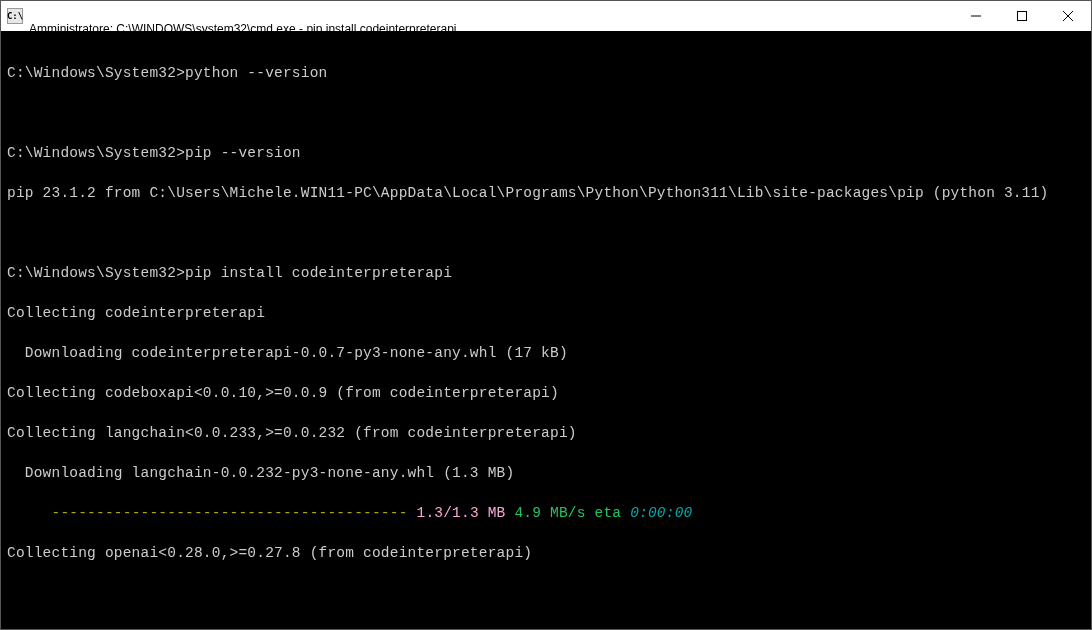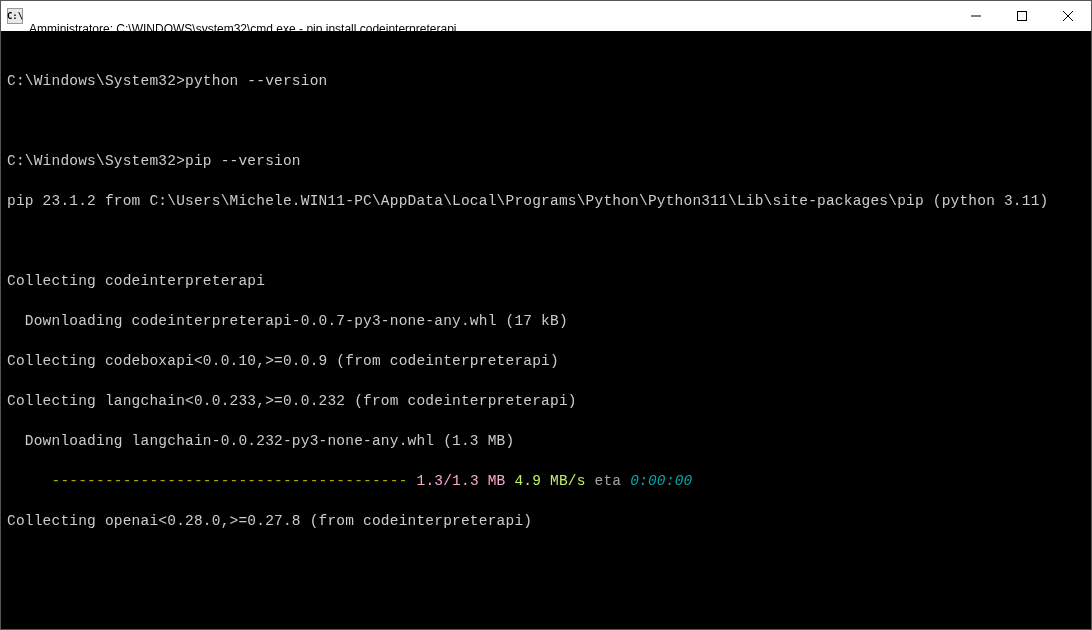--- a/index.html
+++ b/index.html
@@ -59,33 +59,33 @@
     align-items: center;
     justify-content: center;
     color: #000;
     font-size: 10px;
   }
   .win-btn svg { width: 10px; height: 10px; }
   .terminal {
     flex: 1;
     background: #000000;
     color: #cccccc;
-    padding: 20px 6px;
+    padding: 12px 6px;
     line-height: 20px;
     white-space: pre;
     overflow: hidden;
     font-size: 14.5px;
     letter-spacing: 0.2px;
   }
   .line { white-space: pre; }
   .prompt { color: #cccccc; }
   .dashes { color: #aaaa00; }
   .size   { color: #f9a8d4; }
-  .speed  { color: #bef264; }
-  .eta    { color: #a3a3a3; }
+  .speed  { color: #22c55e; }
+  .eta    { color: #22c55e; }
   .time   { color: #00aaaa; font-style: italic; }
 </style>
 </head>
 <body>
 
 <div class="window">
 
   <div class="titlebar">
     <span class="icon">C:\</span>
     <span class="title-text">Amministratore: C:\WINDOWS\system32\cmd.exe - pip  install codeinterpreterapi</span>
@@ -108,20 +108,21 @@
       </div>
     </div>
   </div>
 
   <div class="terminal">
 <div class="line"><span class="prompt">C:\Windows\System32&gt;</span><span>python --version</span></div>
 <div class="line"> </div>
 <div class="line"><span class="prompt">C:\Windows\System32&gt;</span><span>pip --version</span></div>
 <div class="line">pip 23.1.2 from C:\Users\Michele.WIN11-PC\AppData\Local\Programs\Python\Python311\Lib\site-packages\pip (python 3.11)</div>
 <div class="line"> </div>
+<div class="line"><span class="prompt">C:\Windows\System32&gt;</span><span>pip install codeinterpreterapi</span></div>
 <div class="line">Collecting codeinterpreterapi</div>
 <div class="line">  Downloading codeinterpreterapi-0.0.7-py3-none-any.whl (17 kB)</div>
 <div class="line">Collecting codeboxapi&lt;0.0.10,&gt;=0.0.9 (from codeinterpreterapi)</div>
 <div class="line">Collecting langchain&lt;0.0.233,&gt;=0.0.232 (from codeinterpreterapi)</div>
 <div class="line">  Downloading langchain-0.0.232-py3-none-any.whl (1.3 MB)</div>
 <div class="line"><span>     </span><span class="dashes">---------------------------------------- </span><span class="size">1.3/1.3 MB </span><span class="speed">4.9 MB/s </span><span class="eta">eta </span><span class="time">0:00:00</span></div>
 <div class="line">Collecting openai&lt;0.28.0,&gt;=0.27.8 (from codeinterpreterapi)</div>
 
 
 

